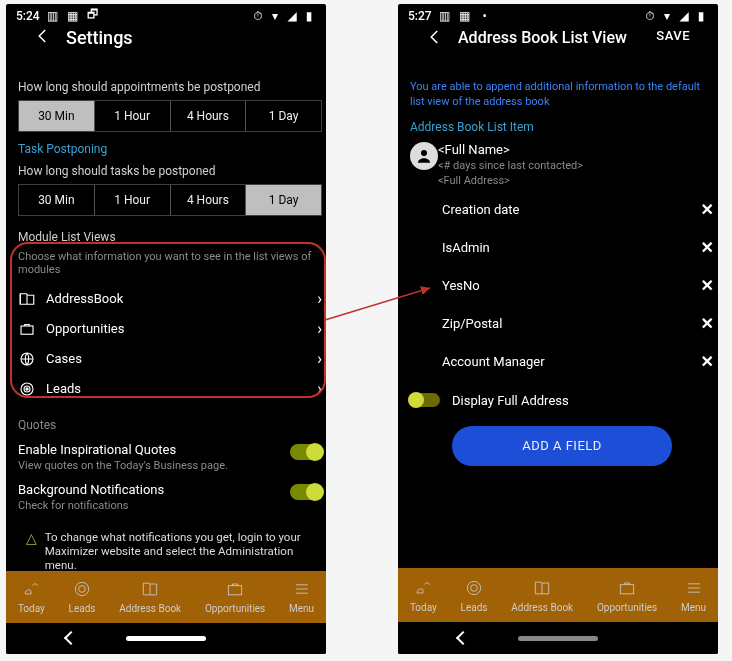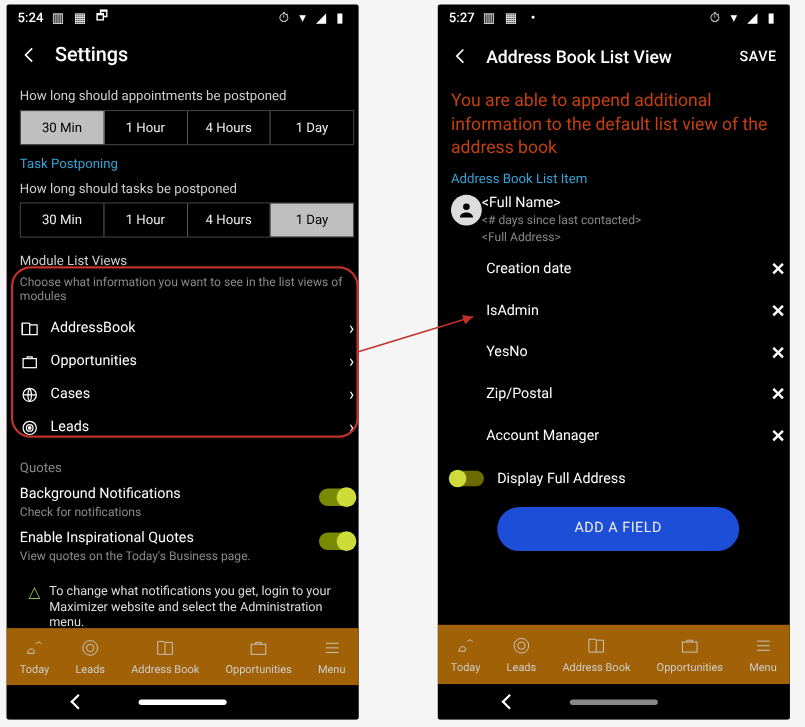--- a/index.html
+++ b/index.html
@@ -41,22 +41,21 @@
     font-weight: 500;
   }
   .statusbar .sb-left { display:flex; align-items:center; gap:6px; }
   .statusbar .sb-right { display:flex; align-items:center; gap:3px; }
   .sb-ico { width:14px; height:14px; display:inline-flex; align-items:center; justify-content:center; }
 
   
   .appbar {
     height: 46px;
     display: flex;
-    align-items: center;
-    padding: 0 12px;
+    padding: 0 28px;
     gap: 14px;
   }
   .appbar-title { font-size: 18px; font-weight: 500; }
   .appbar .save { margin-left: auto; font-size: 13px; font-weight: 500; letter-spacing: .5px; }
 
   .scroll {
     flex: 1 1 auto;
     overflow: hidden;
     padding: 0 4px 6px 12px;
   }
@@ -168,22 +167,22 @@
     border-radius:18px;
     pointer-events:none;
   }
   .anno-arrow {
     position:absolute;
     pointer-events:none;
   }
 
   
   .desc-block {
-    font-size: 16px;
-    color:#c2410c;
+    font-size: 11px;
+    color:#3b82f6;
     margin: 6px 0 10px 0;
     line-height: 1.35;
   }
   .profile-row { display:flex; margin:8px 0 4px 0; }
   .avatar {
     width:28px;height:28px;border-radius:50%;
     background:#ddd; display:flex;align-items:center;justify-content:center;
   }
   .avatar svg{width:18px;height:18px;fill:#000;}
   .profile-col { display:flex;flex-direction:column; gap:2px;}
@@ -319,30 +318,30 @@
               </svg>
             </span>
             <span class="lbl">Leads</span>
             <span class="chev">›</span>
           </div>
         </div>
 
       <div class="subhead" style="color:#888;">Quotes</div>
 
       <div class="toggle-row">
-        <span class="tlabel">Background Notifications</span>
-        <span class="tdesc">Check for notifications</span>
+        <span class="tlabel">Enable Inspirational Quotes</span>
+        <span class="tdesc">View quotes on the Today's Business page.</span>
         <span class="switch on">
             <span class="knob"></span>
           </span>
       </div>
 
       <div class="toggle-row">
-        <span class="tlabel">Enable Inspirational Quotes</span>
-        <span class="tdesc">View quotes on the Today's Business page.</span>
+        <span class="tlabel">Background Notifications</span>
+        <span class="tdesc">Check for notifications</span>
         <span class="switch on">
             <span class="knob"></span>
           </span>
       </div>
 
       <div class="warn">
         <span class="wicon">△</span>
         <span>To change what notifications you get, login to your Maximizer website and select the Administration menu.</span>
       </div>
     </div>

